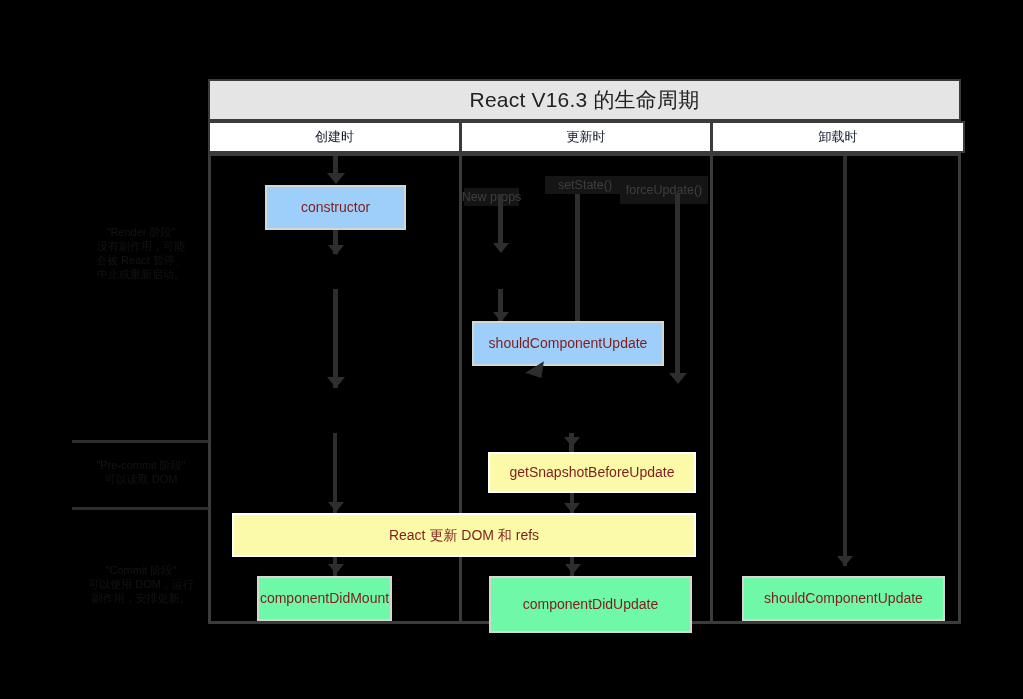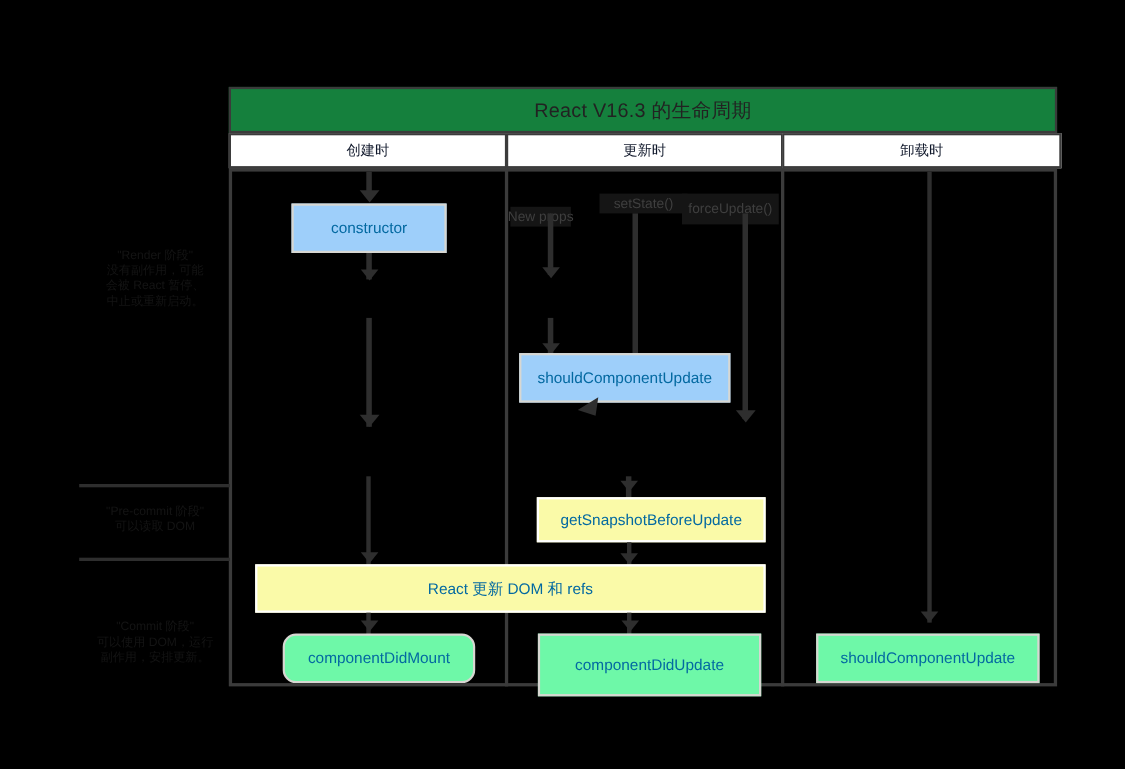--- a/index.html
+++ b/index.html
@@ -18,25 +18,25 @@
     position: absolute;
     left: 0; top: 0;
     width: 1023px;
     height: 699px;
   }
   .abs { position: absolute; box-sizing: border-box; }
 
   
   .hdr-title {
     left: 208px; top: 79px; width: 753px; height: 42px;
-    background: #15803d;
+    background: #e5e5e5;
     border: 2px solid #3b3b3b;
     display: flex; align-items: center; justify-content: center;
     color: #222222;
-    font-size: 18px;
+    font-size: 21px;
     letter-spacing: .2px;
   }
   .hdr-col {
     top: 121px; height: 32px;
     background: #ffffff;
     border: 2px solid #3b3b3b;
     display: flex; align-items: center; justify-content: center;
     color: #0f172a;
     font-size: 13px;
   }
@@ -94,21 +94,21 @@
     border-left: 11px solid transparent;
     border-right: 11px solid transparent;
     border-top: 13px solid #2e2e2e;
     transform: rotate(-32deg);
   }
 
   
   .node {
     display: flex; align-items: center; justify-content: center;
     text-align: center;
-    color: #0369a1;
+    color: #7f1d1d;
     font-size: 14px;
     line-height: 17px;
     padding: 16px 6px;
   }
   .node.blue   { background: #9ecffa; border: 2px solid #d7d7d2; }
   .node.yellow { background: #fafaa8; border: 2px solid #ffffff; }
   .node.green  { background: #6ef8a8; border: 2px solid #d7d7d2; }
   .node.bar    { border-width: 2px; }
 
   
@@ -193,21 +193,21 @@
   <div class="abs arrow small" style="left:564px; top:503px;"></div>
 
   <div class="abs node yellow bar" style="left:232px; top:513px; width:464px; height:44px;">React 更新 DOM 和 refs</div>
 
   <div class="abs vline thin" style="left:333px; top:557px; height:20px;"></div>
   <div class="abs arrow small" style="left:328px; top:564px;"></div>
 
   <div class="abs vline thin" style="left:570px; top:557px; height:20px;"></div>
   <div class="abs arrow small" style="left:565px; top:564px;"></div>
 
-  <div class="abs node green" style="left:257px; top:576px; width:175px; height:45px;border-radius:12px;">componentDidMount</div>
+  <div class="abs node green" style="left:257px; top:576px; width:135px; height:45px;">componentDidMount</div>
 
   <div class="abs node green" style="left:489px; top:576px; width:203px; height:57px;">componentDidUpdate</div>
 
   <div class="abs vline thin" style="left:843px; top:156px; height:410px;"></div>
   <div class="abs arrow small" style="left:837px; top:556px;"></div>
 
   <div class="abs node green" style="left:742px; top:576px; width:203px; height:45px;">shouldComponentUpdate</div>
 
 </div>
 

